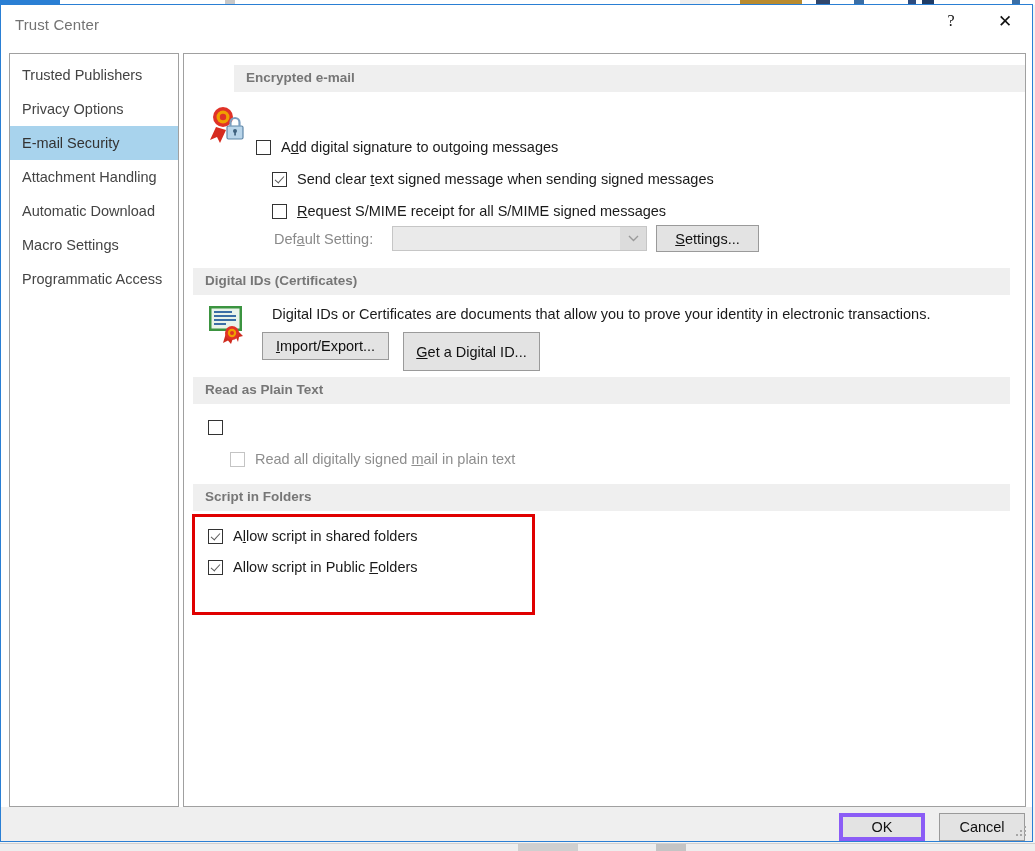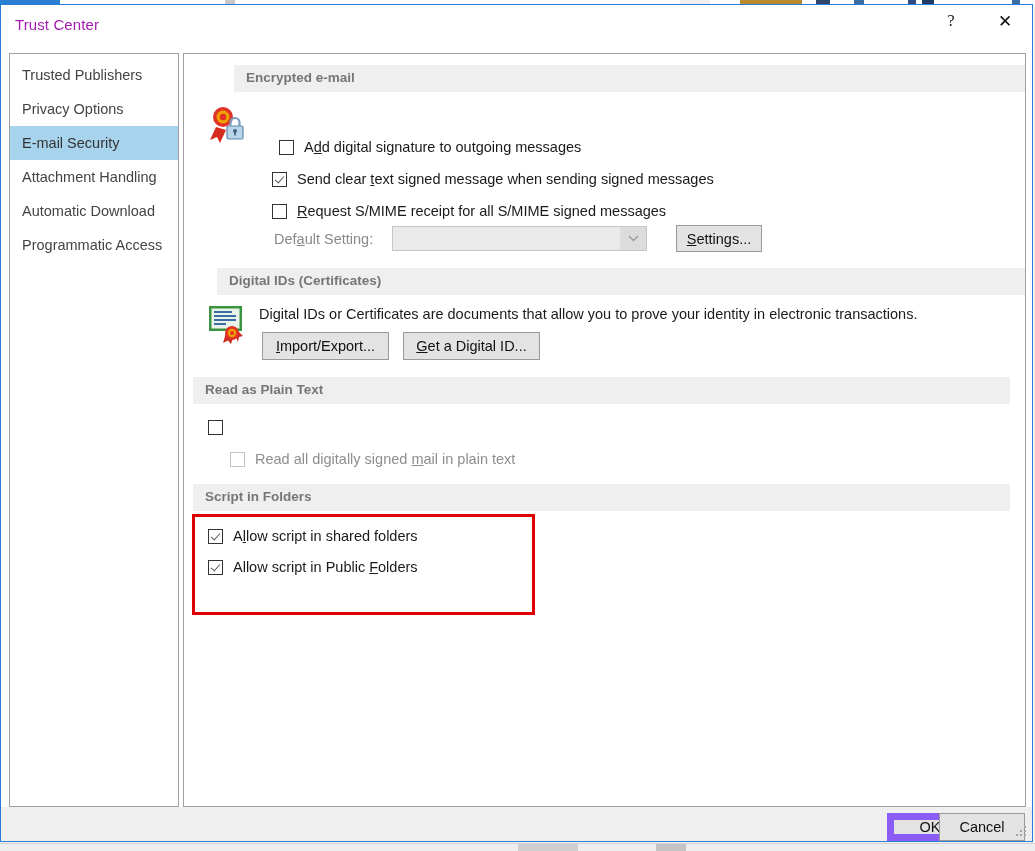--- a/index.html
+++ b/index.html
@@ -67,21 +67,21 @@
     left: 0; top: 0;
     width: 1031px;
     height: 43px;
     background: #ffffff;
   }
   .titlebar-text {
     position: absolute;
     left: 14px;
     top: 11px;
     font-size: 15px;
-    color: #a21caf;
+    color: #737373;
     letter-spacing: 0.1px;
   }
   .titlebar-btn {
     position: absolute;
     top: 0;
     width: 46px;
     height: 32px;
     background: transparent;
     border: none;
     padding: 0;
@@ -292,23 +292,22 @@
     font-size: 14.5px;
     color: #111111;
     cursor: default;
     display: flex;
     align-items: center;
     justify-content: center;
     padding: 0;
   }
   #ok-button {
     left: 838px;
-    border: 7px solid #8b5cf6;
+    border: 4px solid #8b5cf6;
     background: #e3e3e3;
-    margin-left: 48px;
   }
   #cancel-button { left: 938px; }
   .resize-grip {
     position: absolute;
     right: 3px;
     bottom: 2px;
     width: 13px;
     height: 13px;
   }
   .resize-grip i {
@@ -371,20 +370,23 @@
       <div class="sidebar-item selected">
         <span>E-mail Security</span>
       </div>
       <div class="sidebar-item">
         <span>Attachment Handling</span>
       </div>
       <div class="sidebar-item">
         <span>Automatic Download</span>
       </div>
       <div class="sidebar-item">
+        <span>Macro Settings</span>
+      </div>
+      <div class="sidebar-item">
         <span>Programmatic Access</span>
       </div>
     </div>
   </div>
 
   <div class="panel" id="content-panel">
 
     <div class="section-header" style="top:11px;margin-left:41px;">
       <span>Encrypted e-mail</span>
     </div>
@@ -401,21 +403,21 @@
         <g>
           <rect x="23" y="24" width="16" height="13" rx="1.5" fill="#b9d5ea" stroke="#5f87a8" stroke-width="1.2"></rect>
           <path d="M26.5 24 v-3.5 a4.5 4.5 0 0 1 9 0 V24" fill="none" stroke="#7a9ec0" stroke-width="2.2"></path>
           <circle cx="31" cy="29" r="2" fill="#40627f"></circle>
           <rect x="30.2" y="29.5" width="1.7" height="4" fill="#40627f"></rect>
         </g>
       </svg>
     </div>
 
 
-    <div class="cbrow" style="left:95px; top:85px;text-align:center;">
+    <div class="cbrow" style="left:72px; top:85px;text-align:center;">
       <span class="cbox"></span>
       <span class="cblabel"><span>A</span><u>d</u><span>d digital signature to outgoing messages</span></span>
     </div>
 
     <div class="cbrow" style="left:88px; top:117px;">
       <span class="cbox checked"></span>
       <span class="cblabel"><span>Send clear </span><u>t</u><span>ext signed message when sending signed messages</span></span>
     </div>
 
     <div class="cbrow" style="left:88px; top:149px;">
@@ -427,25 +429,25 @@
 
     <div class="combo" style="left:208px; top:172px; width:255px; height:25px;">
       <span style="position:absolute;left:7px;font-size:14px;color:#8a8a8a;"></span>
       <span class="combo-arrow">
         <svg width="11" height="7" viewBox="0 0 11 7">
             <path d="M1 1 L5.5 5.5 L10 1" fill="none" stroke="#9a9a9a" stroke-width="1.4"></path>
           </svg>
       </span>
     </div>
 
-    <button class="btn" style="left:472px; top:171px; width:86px; height:27px;margin-left:20px;">
+    <button class="btn" style="left:472px; top:171px; width:103px; height:27px;">
         <span><u>S</u><span>ettings...</span></span>
       </button>
 
-    <div class="section-header" style="top:214px;margin-left:24px;">
+    <div class="section-header" style="top:214px;">
       <span>Digital IDs (Certificates)</span>
     </div>
 
     <div class="icon-box" style="left:23px; top:249px;">
       <svg width="40" height="42" viewBox="0 0 40 42">
         <rect x="2" y="3" width="33" height="25" fill="#3b9440"></rect>
         <rect x="4.5" y="5.5" width="28" height="20" fill="#e9f3ea"></rect>
         <g fill="#3a6ea5">
           <rect x="7" y="8" width="18" height="2"></rect>
           <rect x="7" y="12" width="22" height="2"></rect>
@@ -455,27 +457,27 @@
         <g>
           <path d="M19 30 L16 40 L21 37.5 L24 41 L27 32 Z" fill="#cf2b1f"></path>
           <path d="M27 30 L31 39 L32 34 L36 33 L30 27 Z" fill="#cf2b1f"></path>
           <circle cx="25" cy="30" r="7" fill="#e03227"></circle>
           <circle cx="25" cy="30" r="4.2" fill="#f0a000"></circle>
           <circle cx="25" cy="30" r="2" fill="#e03227"></circle>
         </g>
       </svg>
     </div>
 
-    <div class="para" style="left:75px; top:252px;">Digital IDs or Certificates are documents that allow you to prove your identity in electronic transactions.</div>
+    <div class="para" style="left:88px; top:252px;">Digital IDs or Certificates are documents that allow you to prove your identity in electronic transactions.</div>
 
     <button class="btn" style="left:78px; top:278px; width:127px; height:28px;">
         <span><u>I</u><span>mport/Export...</span></span>
       </button>
 
-    <button class="btn" style="left:219px; top:278px; width:137px; height:28px;">
+    <button class="btn" style="left:219px; top:278px; width:137px; height:39px;">
         <span><u>G</u><span>et a Digital ID...</span></span>
       </button>
 
     <div class="section-header" style="top:323px;">
       <span>Read as Plain Text</span>
     </div>
 
     <div class="cbrow" style="left:24px; top:366px;">
       <span class="cbox"></span>
     </div>

